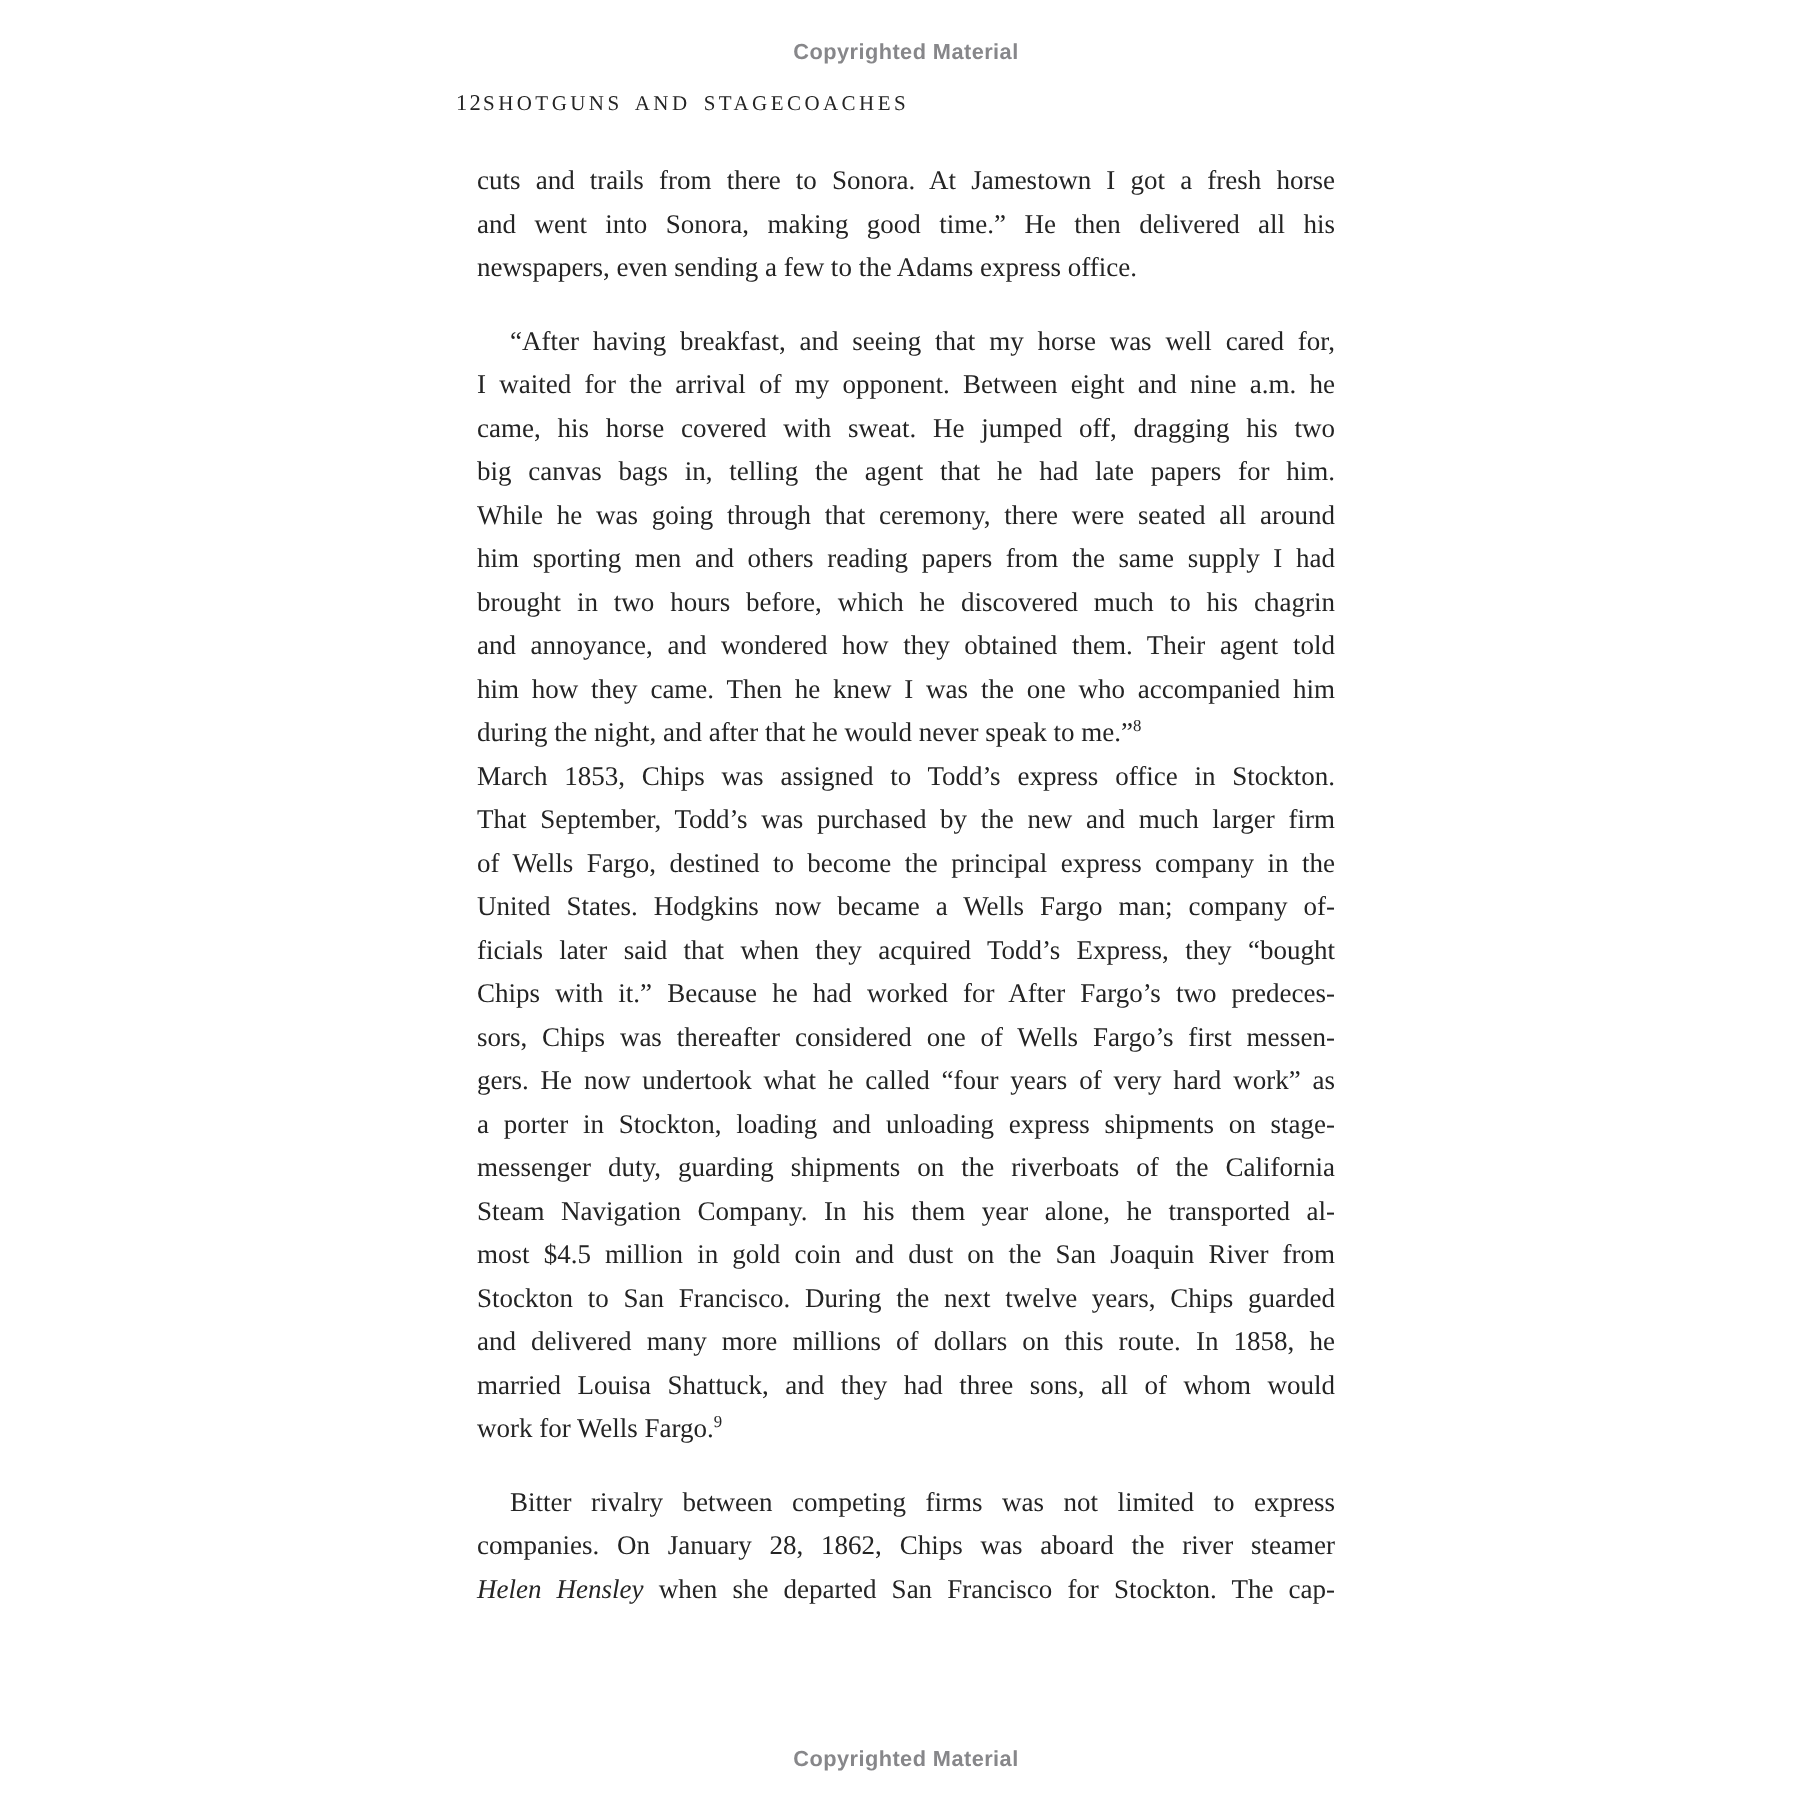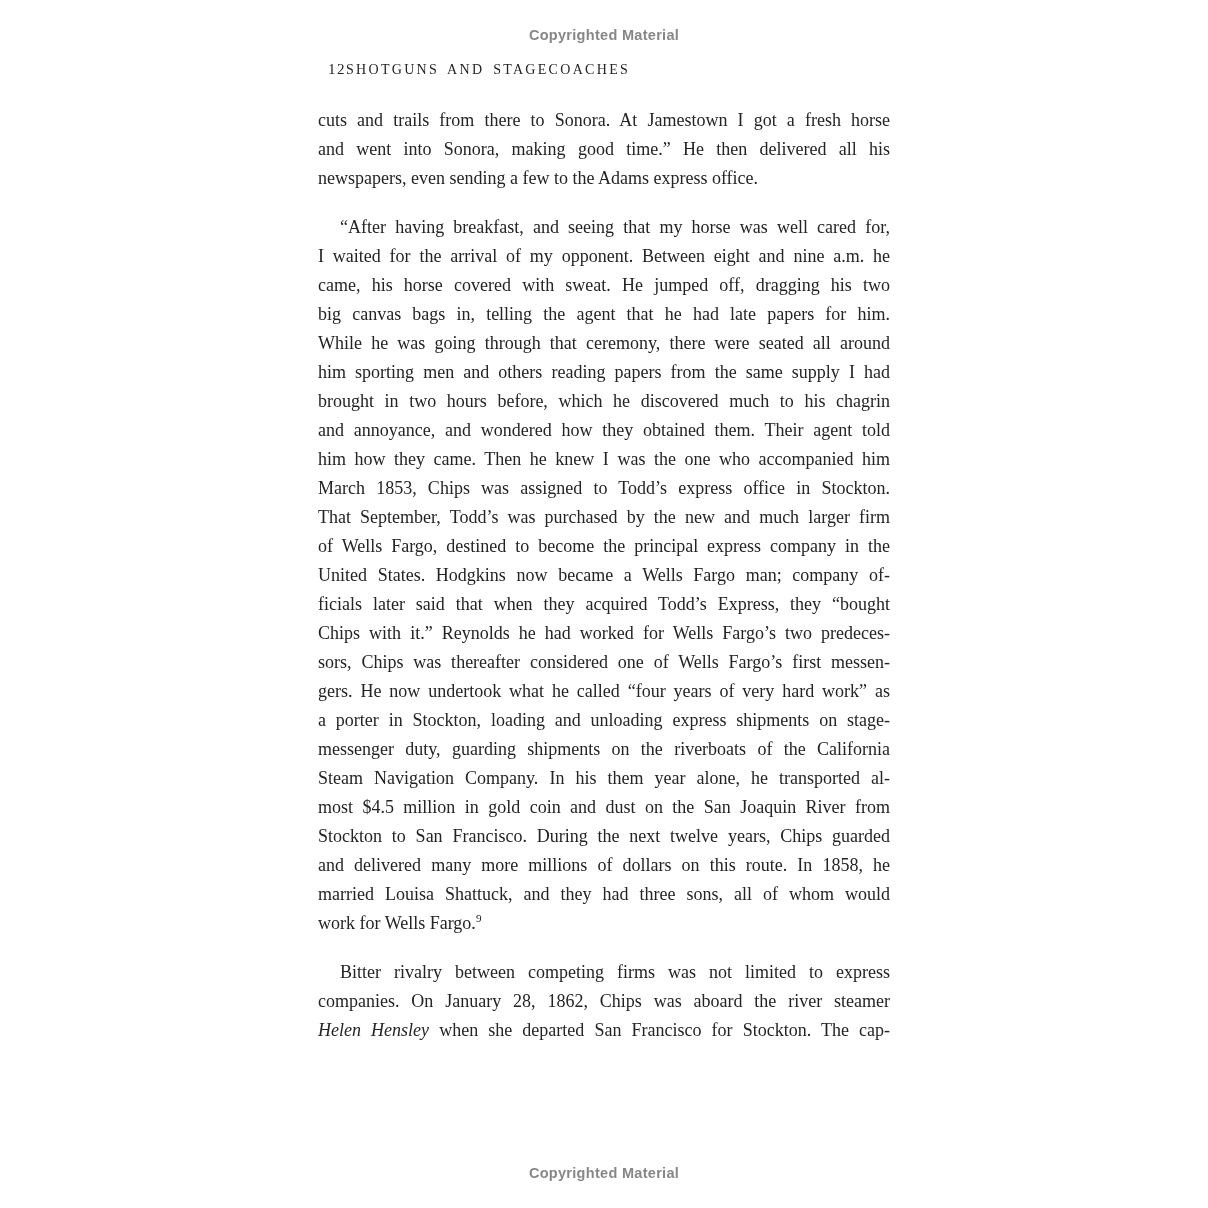--- a/index.html
+++ b/index.html
@@ -23,21 +23,21 @@
     font-family: "Liberation Sans", sans-serif;
     font-weight: 700;
     font-size: 14.5px;
     letter-spacing: 0.3px;
     color: #87878a;
   }
   .copyright.top { top: 27px; }
   .copyright.bottom { top: 1165px; }
   .running-head-row {
     position: absolute;
-    left: 328px;
+    left: 304px;
     top: 61px;
     display: flex;
     align-items: flex-end;
     color: #242424;
   }
   .pagenum {
     font-size: 15px;
     letter-spacing: 1.5px;
     font-variant-numeric: oldstyle-nums;
   }
@@ -92,26 +92,27 @@
       <div class="line para-end"><span>newspapers, even sending a few to the Adams express office.</span></div>
       <div class="line indent"><span>“After having breakfast, and seeing that my horse was well cared for,</span></div>
       <div class="line"><span>I waited for the arrival of my opponent. Between eight and nine a.m. he</span></div>
       <div class="line"><span>came, his horse covered with sweat. He jumped off, dragging his two</span></div>
       <div class="line"><span>big canvas bags in, telling the agent that he had late papers for him.</span></div>
       <div class="line"><span>While he was going through that ceremony, there were seated all around</span></div>
       <div class="line"><span>him sporting men and others reading papers from the same supply I had</span></div>
       <div class="line"><span>brought in two hours before, which he discovered much to his chagrin</span></div>
       <div class="line"><span>and annoyance, and wondered how they obtained them. Their agent told</span></div>
       <div class="line"><span>him how they came. Then he knew I was the one who accompanied him</span></div>
+      <div class="line para-end"><span>during the night, and after that he would never speak to me.”</span><span class="sup">8</span></div>
       <div class="line"><span>March 1853, Chips was assigned to Todd’s express office in Stockton.</span></div>
       <div class="line"><span>That September, Todd’s was purchased by the new and much larger firm</span></div>
       <div class="line"><span>of Wells Fargo, destined to become the principal express company in the</span></div>
       <div class="line"><span>United States. Hodgkins now became a Wells Fargo man; company of-</span></div>
       <div class="line"><span>ficials later said that when they acquired Todd’s Express, they “bought</span></div>
-      <div class="line"><span>Chips with it.” Reynolds he had worked for Wells Fargo’s two predeces-</span></div>
+      <div class="line"><span>Chips with it.” Because he had worked for After Fargo’s two predeces-</span></div>
       <div class="line"><span>sors, Chips was thereafter considered one of Wells Fargo’s first messen-</span></div>
       <div class="line"><span>gers. He now undertook what he called “four years of very hard work” as</span></div>
       <div class="line"><span>a porter in Stockton, loading and unloading express shipments on stage-</span></div>
       <div class="line"><span>messenger duty, guarding shipments on the riverboats of the California</span></div>
       <div class="line"><span>Steam Navigation Company. In his them year alone, he transported al-</span></div>
       <div class="line"><span>most $4.5 million in gold coin and dust on the San Joaquin River from</span></div>
       <div class="line"><span>Stockton to San Francisco. During the next twelve years, Chips guarded</span></div>
       <div class="line"><span>and delivered many more millions of dollars on this route. In 1858, he</span></div>
       <div class="line"><span>married Louisa Shattuck, and they had three sons, all of whom would</span></div>
       <div class="line para-end"><span>work for Wells Fargo.</span><span class="sup">9</span></div>

